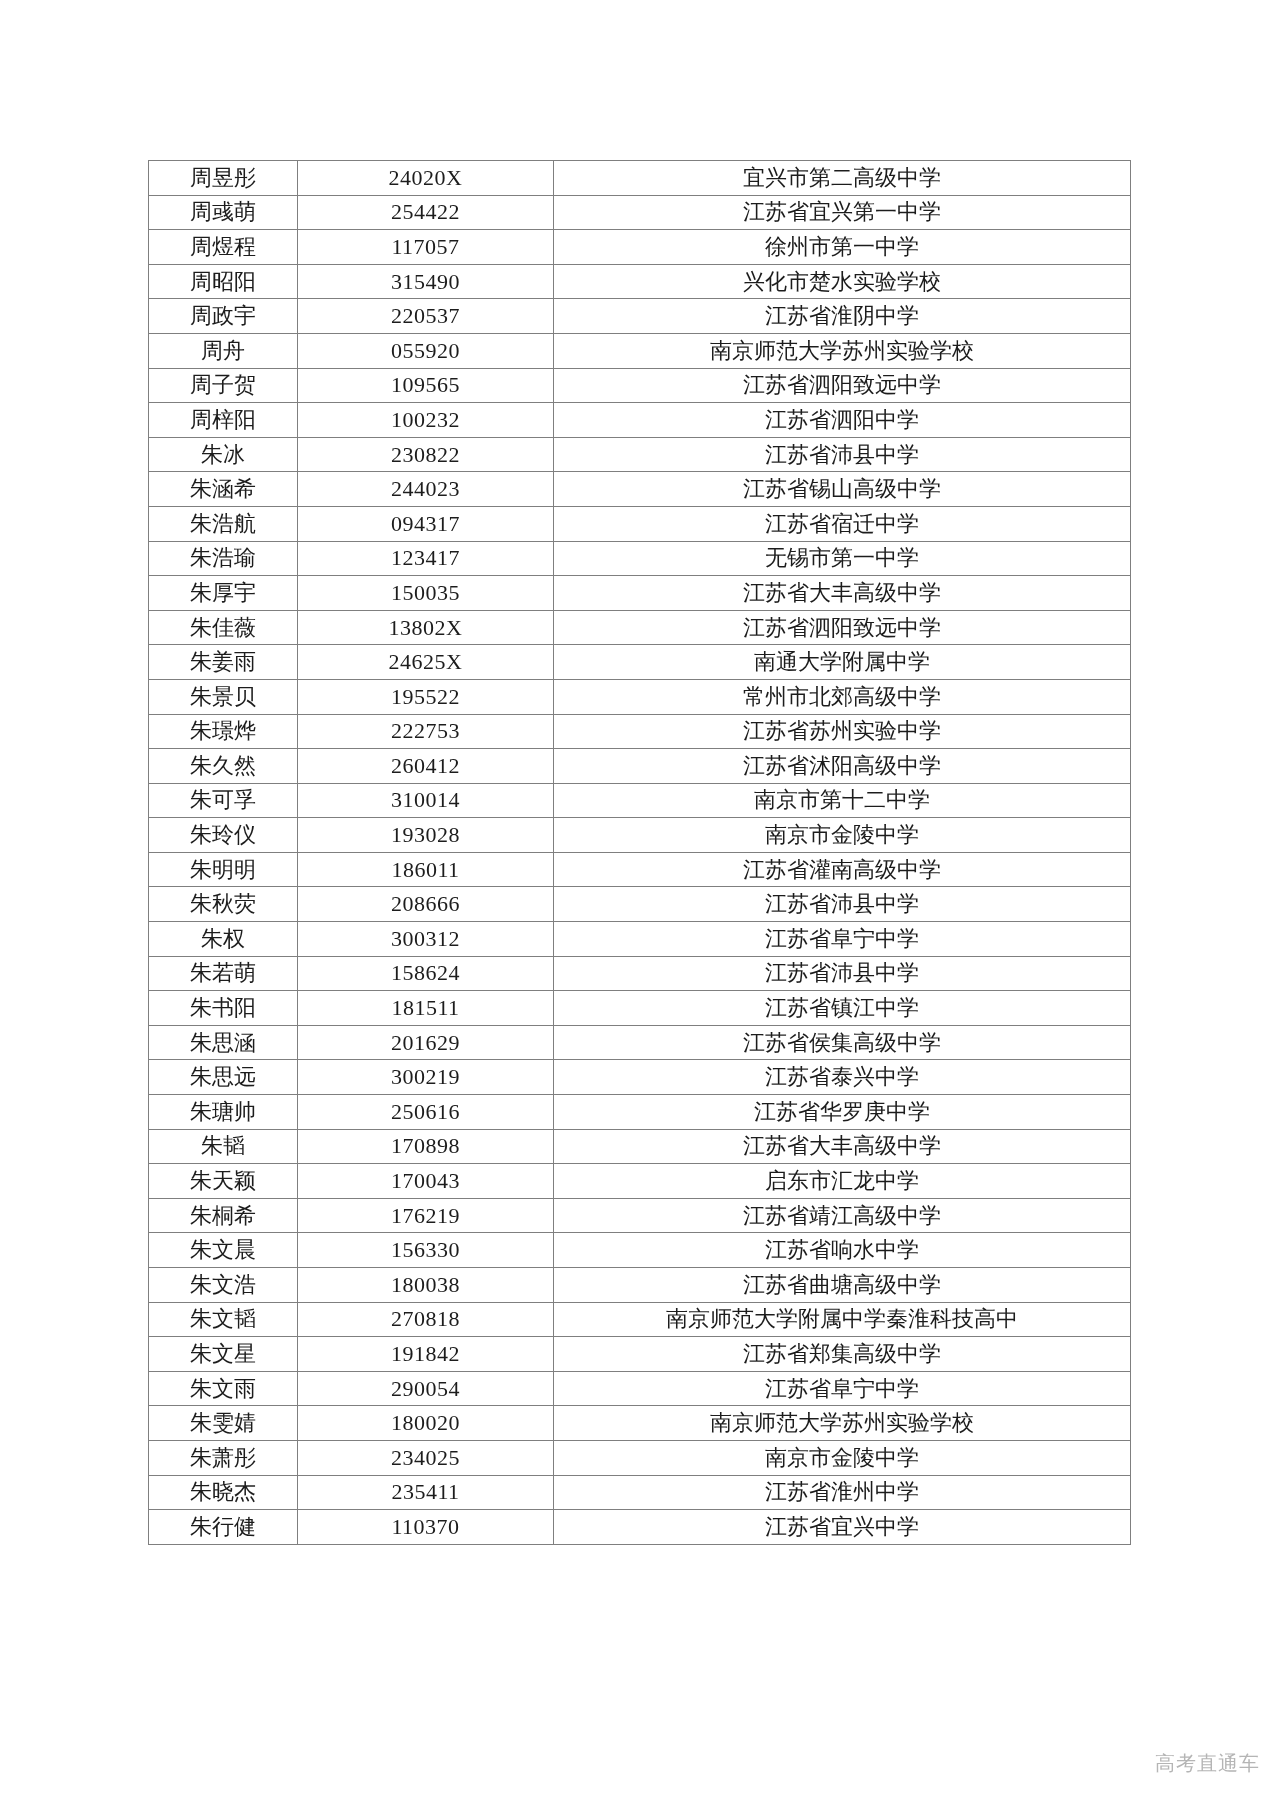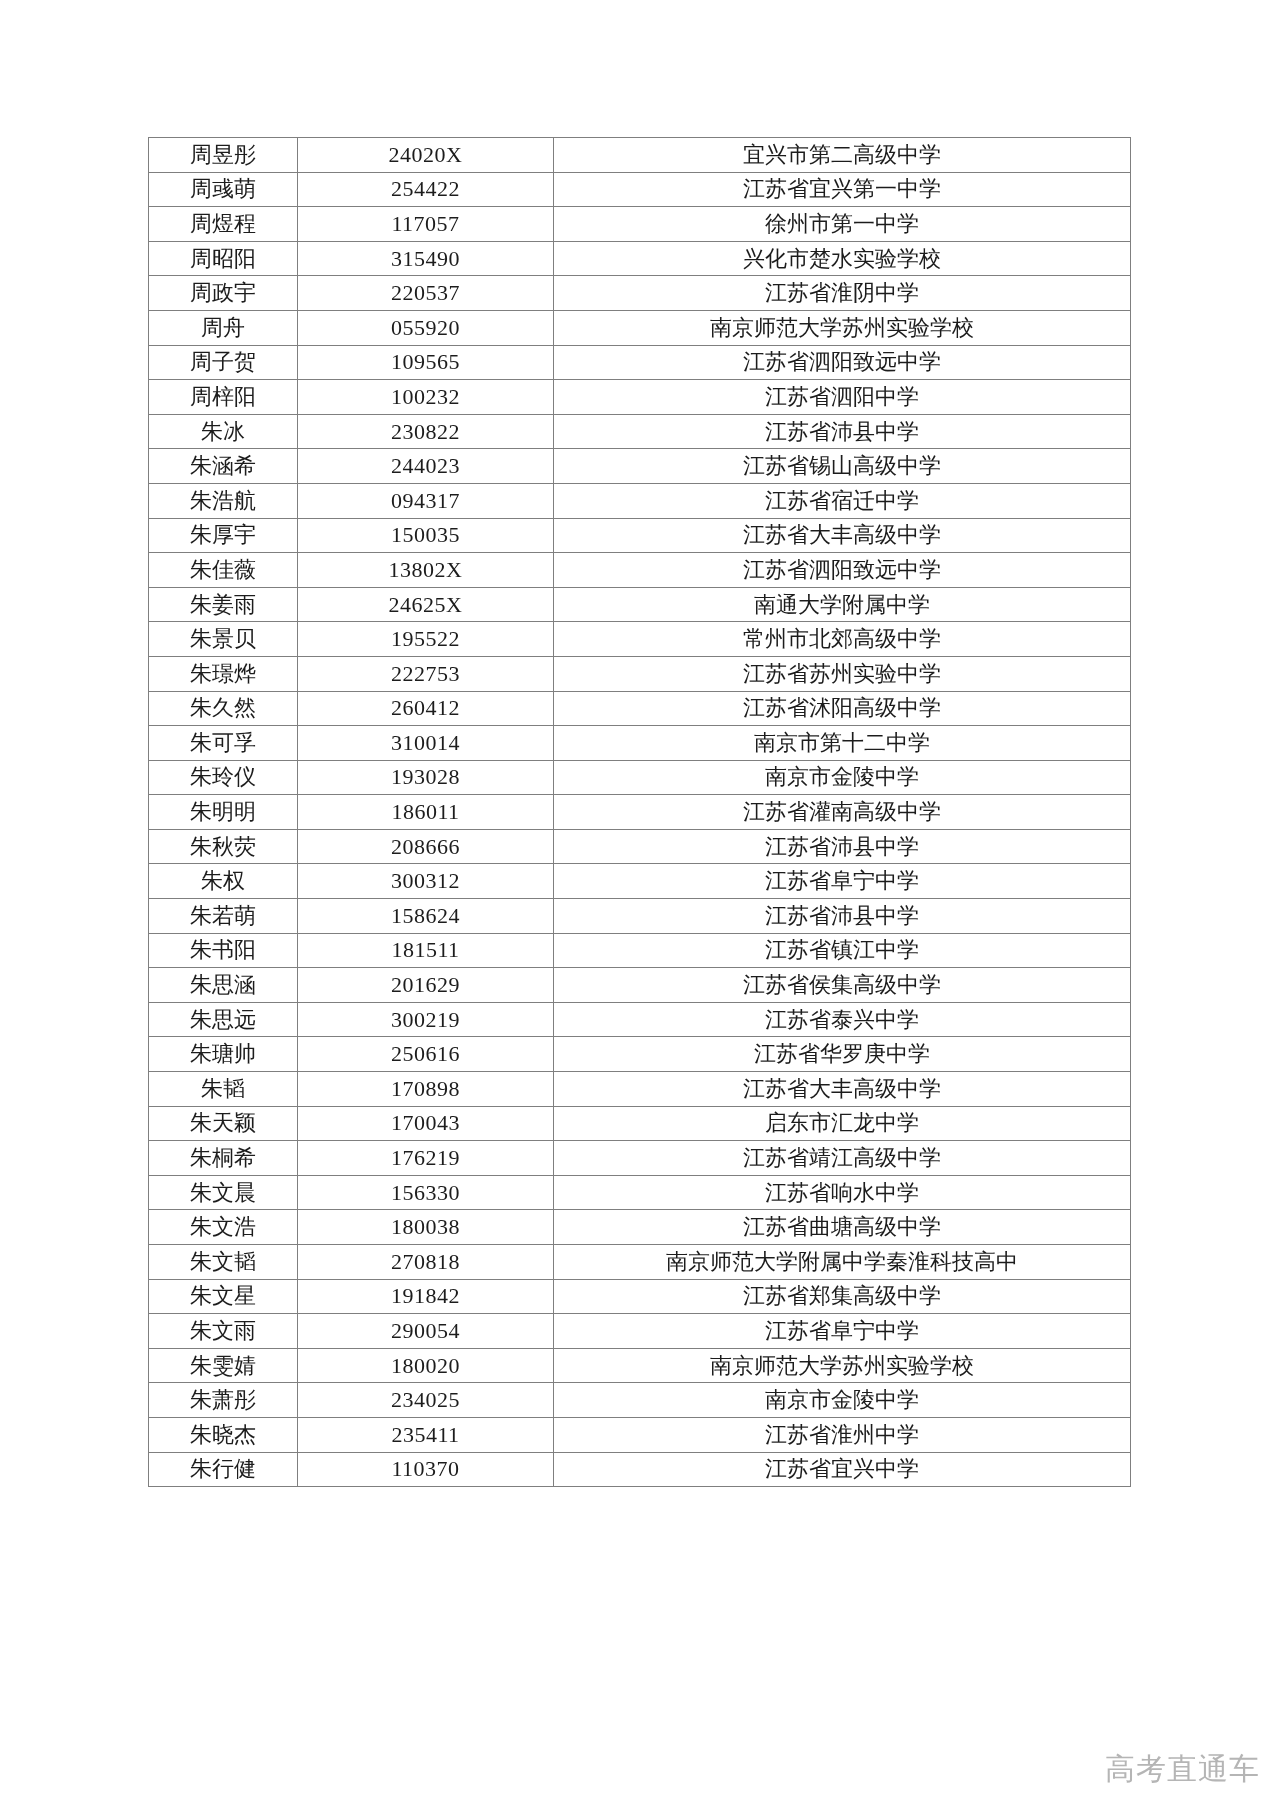--- a/index.html
+++ b/index.html
@@ -18,21 +18,21 @@
     overflow: hidden;
   }
   .page {
     position: absolute;
     inset: 0;
     background: #ffffff;
   }
   table.roster {
     position: absolute;
     left: 148px;
-    top: 137px;
+    top: 160px;
     width: 982px;
     border-collapse: collapse;
     table-layout: fixed;
   }
   table.roster col.c-name   { width: 149px; }
   table.roster col.c-number { width: 256px; }
   table.roster col.c-school { width: 577px; }
   table.roster td {
     border: 1px solid var(--border-color);
     height: 34.6px;
@@ -42,21 +42,21 @@
     line-height: 1;
     white-space: nowrap;
     overflow: visible;
     padding: 0 2px;
   }
   td.num { letter-spacing: 0.5px; }
   .watermark {
     position: absolute;
     top: 1752px;
     right: 20px;
-    font-size: 30px;
+    font-size: 20px;
     line-height: 1.1;
     color: var(--watermark-color);
     font-family: "Liberation Sans", "DejaVu Sans", sans-serif;
     letter-spacing: 1px;
   }
 </style>
 </head>
 <body>
 
 <div class="page">
@@ -128,20 +128,25 @@
     <td class="num">244023</td>
     <td>江苏省锡山高级中学</td>
   </tr>
 
   <tr>
     <td>朱浩航</td>
     <td class="num">094317</td>
     <td>江苏省宿迁中学</td>
   </tr>
 
+  <tr>
+    <td>朱浩瑜</td>
+    <td class="num">123417</td>
+    <td>无锡市第一中学</td>
+  </tr>
 
   <tr>
     <td>朱厚宇</td>
     <td class="num">150035</td>
     <td>江苏省大丰高级中学</td>
   </tr>
 
   <tr>
     <td>朱佳薇</td>
     <td class="num">13802X</td>

